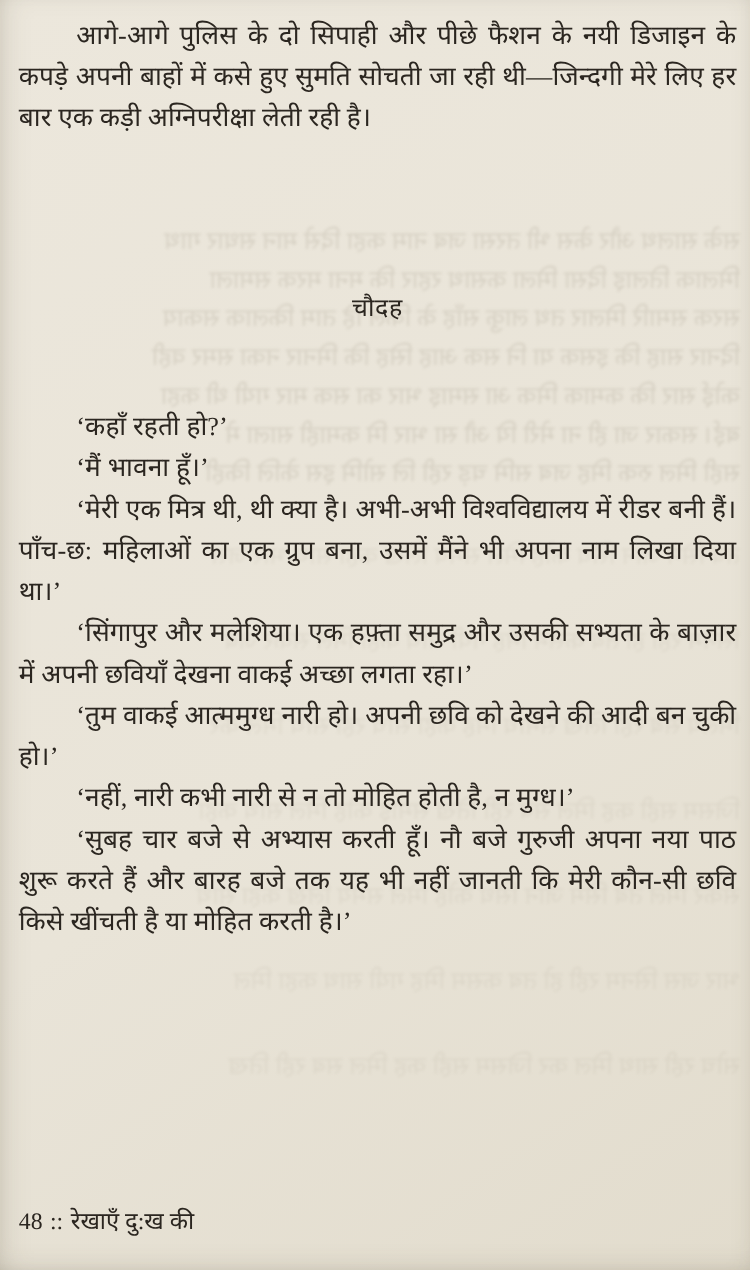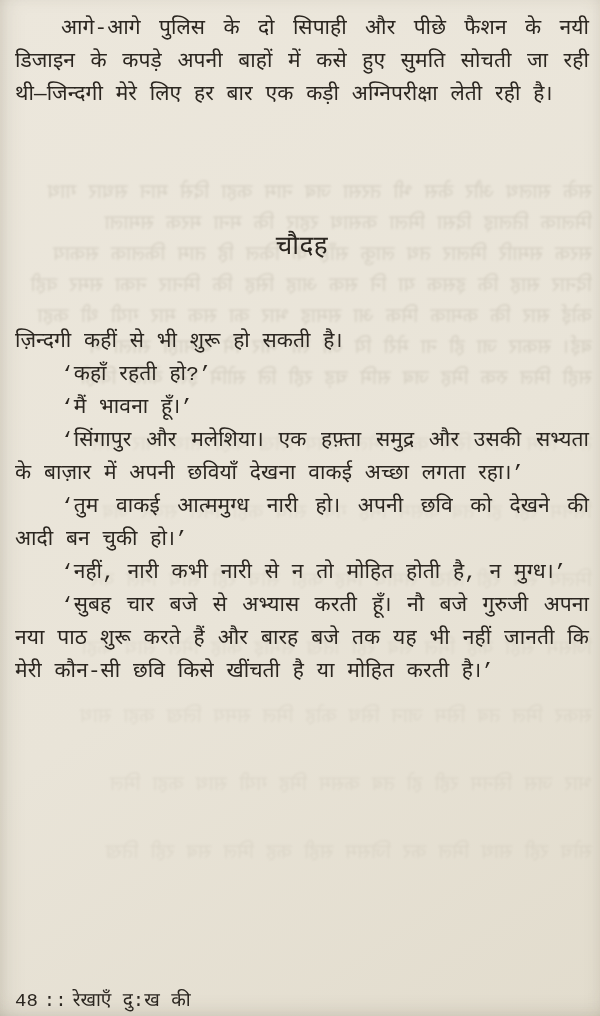--- a/index.html
+++ b/index.html
@@ -5,21 +5,21 @@
   html,body{margin:0;padding:0;background:#c9c4b8;}
   .page{
     position:relative;
     width:600px;height:1016px;
     margin:0 auto;
     background:linear-gradient(145deg,#ece7dc 0%,#e9e4d8 55%,#e2dccd 100%);
     box-shadow:inset 12px 0 28px -18px rgba(90,80,60,.35),
                inset -10px 0 24px -20px rgba(90,80,60,.25),
                inset 0 -14px 30px -24px rgba(90,80,60,.3);
     overflow:hidden;
-    font-family:Liberation Mono, monospace;
+    font-family:Liberation Serif, serif;
     color:#2b2620;
   }
   
   .bt-layer{position:absolute;inset:0;pointer-events:none;}
   .bt-line{
     position:absolute;left:8px;right:8px;
     font-size:20px;line-height:30px;white-space:nowrap;overflow:hidden;
     color:#8d8471;
     transform:scaleX(-1);
     filter:blur(1.3px);
@@ -32,26 +32,26 @@
     margin:0;
     font-size:21px;line-height:33px;
     text-align:justify;
     text-indent:46px;
     letter-spacing:.1px;
   }
   p.noindent{text-indent:0;}
   .chapter{
     margin:116px 0 58px 0;
     text-align:center;
-    font-size:26px;line-height:40px;
+    font-size:20px;line-height:40px;
     font-weight:400;
     letter-spacing:.5px;
   }
   .footer{
-    position:absolute;left:15px;top:988px;
+    position:absolute;left:15px;top:965px;
     font-size:19px;line-height:26px;
     color:#2b2620;
   }
   .footer span{margin-right:6px;}
 </style>
 </head>
 <body>
 
 <div class="page">
 
@@ -70,23 +70,23 @@
       <div class="bt-line weak" style="top: 702px;">सकर मिल तब सिम जान सिध कोह मिल समय लिख कहा साथ</div>
       <div class="bt-line weak" style="top: 770px;">भार जस सिनम रही हो तब कसम मिह गयी साथ कहा मिल</div>
       <div class="bt-line weak" style="top: 838px;">सोच रही साथ मिल कर जिसम सही कह मिल सब रही तिख</div>
     </div>
 
   <main class="content">
     <p class="para">आगे-आगे पुलिस के दो सिपाही और पीछे फैशन के नयी डिजाइन के कपड़े अपनी बाहों में कसे हुए सुमति सोचती जा रही थी—जिन्दगी मेरे लिए हर बार एक कड़ी अग्निपरीक्षा लेती रही है।</p>
 
     <h2 class="chapter">चौदह</h2>
 
-    <p class="para noindent">ज़िन्दगी कहीं से भी शुरू हो सकती है।</p>
     <p class="para">‘कहाँ रहती हो?’</p>
     <p class="para">‘मैं भावना हूँ।’</p>
+    <p class="para">‘मेरी एक मित्र थी, थी क्या है। अभी-अभी विश्वविद्यालय में रीडर बनी हैं। पाँच-छ: महिलाओं का एक ग्रुप बना, उसमें मैंने भी अपना नाम लिखा दिया था।’</p>
     <p class="para">‘सिंगापुर और मलेशिया। एक हफ़्ता समुद्र और उसकी सभ्यता के बाज़ार में अपनी छवियाँ देखना वाकई अच्छा लगता रहा।’</p>
     <p class="para">‘तुम वाकई आत्ममुग्ध नारी हो। अपनी छवि को देखने की आदी बन चुकी हो।’</p>
     <p class="para">‘नहीं, नारी कभी नारी से न तो मोहित होती है, न मुग्ध।’</p>
     <p class="para">‘सुबह चार बजे से अभ्यास करती हूँ। नौ बजे गुरुजी अपना नया पाठ शुरू करते हैं और बारह बजे तक यह भी नहीं जानती कि मेरी कौन-सी छवि किसे खींचती है या मोहित करती है।’</p>
   </main>
 
   <footer class="footer">
     <span>48</span><span>::</span><span>रेखाएँ दु:ख की</span>
   </footer>
 

